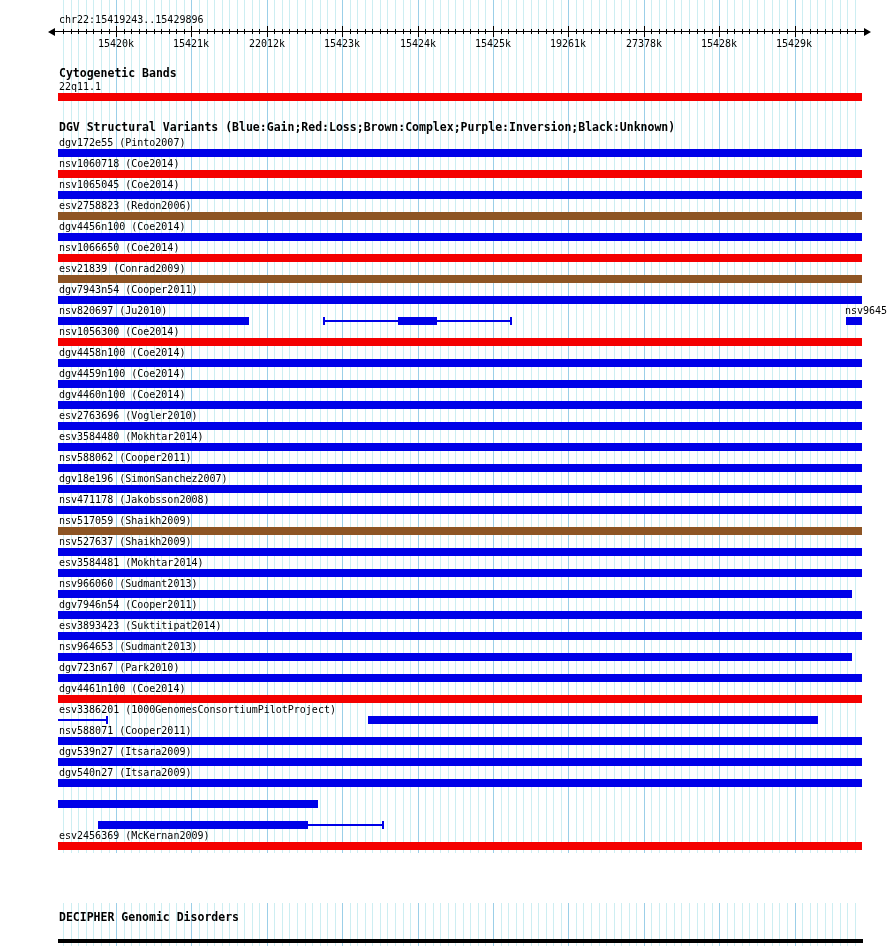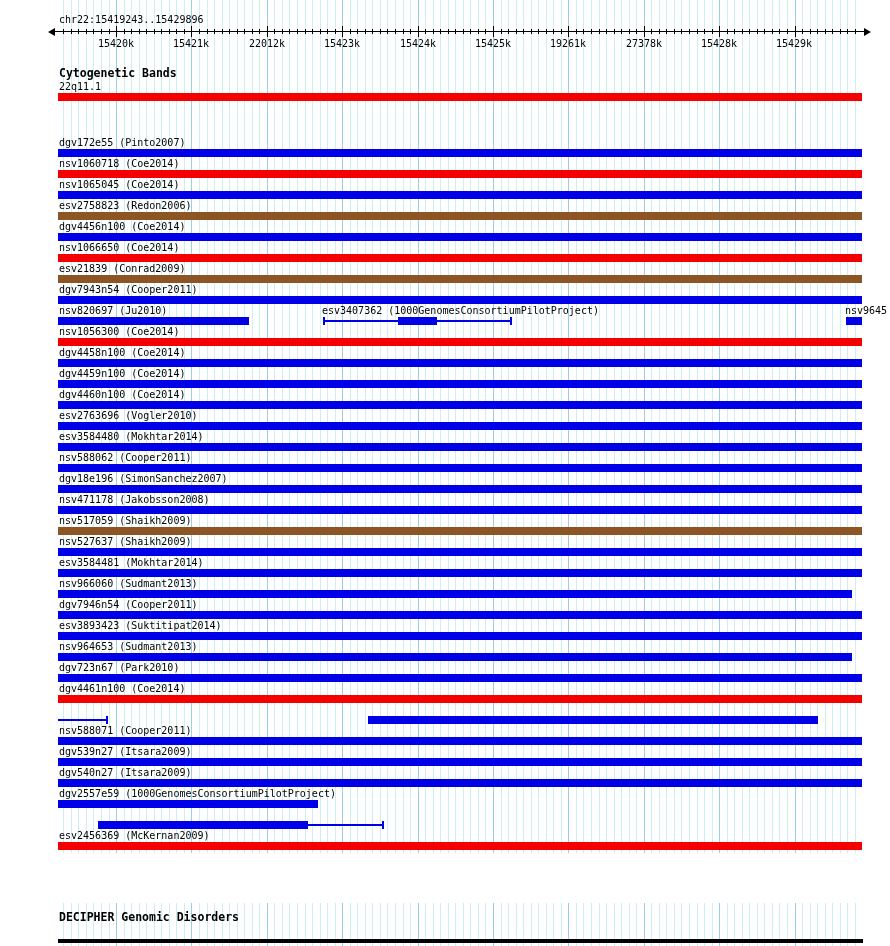--- a/index.html
+++ b/index.html
@@ -360,40 +360,40 @@
       <div style="position: absolute; left: 624px; top: 37px; width: 40px; text-align: center; font: 10px / 13px &quot;DejaVu Sans Mono&quot;, monospace; z-index: 3;">27378k</div>
       <div style="position: absolute; left: 699px; top: 37px; width: 40px; text-align: center; font: 10px / 13px &quot;DejaVu Sans Mono&quot;, monospace; z-index: 3;">15428k</div>
       <div style="position: absolute; left: 774px; top: 37px; width: 40px; text-align: center; font: 10px / 13px &quot;DejaVu Sans Mono&quot;, monospace; z-index: 3;">15429k</div>
     </div>
   <div class="lbl" id="region-label">chr22:15419243..15429896</div>
 
   <div class="hdr" id="cyto-hdr">Cytogenetic Bands</div>
   <div class="lbl" id="cyto-band-label">22q11.1</div>
   <div id="cyto-bar" style="background: rgb(244, 0, 0);"></div>
 
+  <div class="hdr" id="dgv-hdr">DGV Structural Variants (Blue:Gain;Red:Loss;Brown:Complex;Purple:Inversion;Black:Unknown)</div>
   <div id="dgv-rows">
       <div style="position: absolute; left: 59px; top: 136px; font: 10px / 13px &quot;DejaVu Sans Mono&quot;, monospace; white-space: nowrap; z-index: 3;">dgv172e55 (Pinto2007)</div>
       <div style="position: absolute; left: 58px; top: 149px; width: 804px; height: 8px; background: rgb(0, 0, 232);"></div>
       <div style="position: absolute; left: 59px; top: 157px; font: 10px / 13px &quot;DejaVu Sans Mono&quot;, monospace; white-space: nowrap; z-index: 3;">nsv1060718 (Coe2014)</div>
       <div style="position: absolute; left: 58px; top: 170px; width: 804px; height: 8px; background: rgb(244, 0, 0);"></div>
       <div style="position: absolute; left: 59px; top: 178px; font: 10px / 13px &quot;DejaVu Sans Mono&quot;, monospace; white-space: nowrap; z-index: 3;">nsv1065045 (Coe2014)</div>
       <div style="position: absolute; left: 58px; top: 191px; width: 804px; height: 8px; background: rgb(0, 0, 232);"></div>
       <div style="position: absolute; left: 59px; top: 199px; font: 10px / 13px &quot;DejaVu Sans Mono&quot;, monospace; white-space: nowrap; z-index: 3;">esv2758823 (Redon2006)</div>
       <div style="position: absolute; left: 58px; top: 212px; width: 804px; height: 8px; background: rgb(142, 85, 36);"></div>
       <div style="position: absolute; left: 59px; top: 220px; font: 10px / 13px &quot;DejaVu Sans Mono&quot;, monospace; white-space: nowrap; z-index: 3;">dgv4456n100 (Coe2014)</div>
       <div style="position: absolute; left: 58px; top: 233px; width: 804px; height: 8px; background: rgb(0, 0, 232);"></div>
       <div style="position: absolute; left: 59px; top: 241px; font: 10px / 13px &quot;DejaVu Sans Mono&quot;, monospace; white-space: nowrap; z-index: 3;">nsv1066650 (Coe2014)</div>
       <div style="position: absolute; left: 58px; top: 254px; width: 804px; height: 8px; background: rgb(244, 0, 0);"></div>
       <div style="position: absolute; left: 59px; top: 262px; font: 10px / 13px &quot;DejaVu Sans Mono&quot;, monospace; white-space: nowrap; z-index: 3;">esv21839 (Conrad2009)</div>
       <div style="position: absolute; left: 58px; top: 275px; width: 804px; height: 8px; background: rgb(142, 85, 36);"></div>
       <div style="position: absolute; left: 59px; top: 283px; font: 10px / 13px &quot;DejaVu Sans Mono&quot;, monospace; white-space: nowrap; z-index: 3;">dgv7943n54 (Cooper2011)</div>
       <div style="position: absolute; left: 58px; top: 296px; width: 804px; height: 8px; background: rgb(0, 0, 232);"></div>
       <div style="position: absolute; left: 59px; top: 304px; font: 10px / 13px &quot;DejaVu Sans Mono&quot;, monospace; white-space: nowrap; z-index: 3;">nsv820697 (Ju2010)</div>
       <div style="position: absolute; left: 58px; top: 317px; width: 191px; height: 8px; background: rgb(0, 0, 232);"></div>
-      <div style="position: absolute; left: 322px; top: 304px; font: 10px / 13px &quot;DejaVu Sans Mono&quot;, monospace; white-space: nowrap; z-index: 3;">esv3407362 (1000GenomesConsortiumPilotProject)</div>
       <div style="position: absolute; left: 323px; top: 317px; width: 2px; height: 8px; background: rgb(0, 0, 232);"></div>
       <div style="position: absolute; left: 323px; top: 320px; width: 188px; height: 2px; background: rgb(0, 0, 232);"></div>
       <div style="position: absolute; left: 510px; top: 317px; width: 2px; height: 8px; background: rgb(0, 0, 232);"></div>
       <div style="position: absolute; left: 398px; top: 317px; width: 39px; height: 8px; background: rgb(0, 0, 232);"></div>
       <div style="position: absolute; left: 845px; top: 304px; font: 10px / 13px &quot;DejaVu Sans Mono&quot;, monospace; white-space: nowrap; z-index: 3; width: 45px; overflow: hidden;">nsv9645</div>
       <div style="position: absolute; left: 846px; top: 317px; width: 16px; height: 8px; background: rgb(0, 0, 232);"></div>
       <div style="position: absolute; left: 59px; top: 325px; font: 10px / 13px &quot;DejaVu Sans Mono&quot;, monospace; white-space: nowrap; z-index: 3;">nsv1056300 (Coe2014)</div>
       <div style="position: absolute; left: 58px; top: 338px; width: 804px; height: 8px; background: rgb(244, 0, 0);"></div>
       <div style="position: absolute; left: 59px; top: 346px; font: 10px / 13px &quot;DejaVu Sans Mono&quot;, monospace; white-space: nowrap; z-index: 3;">dgv4458n100 (Coe2014)</div>
       <div style="position: absolute; left: 58px; top: 359px; width: 804px; height: 8px; background: rgb(0, 0, 232);"></div>
@@ -422,30 +422,30 @@
       <div style="position: absolute; left: 59px; top: 598px; font: 10px / 13px &quot;DejaVu Sans Mono&quot;, monospace; white-space: nowrap; z-index: 3;">dgv7946n54 (Cooper2011)</div>
       <div style="position: absolute; left: 58px; top: 611px; width: 804px; height: 8px; background: rgb(0, 0, 232);"></div>
       <div style="position: absolute; left: 59px; top: 619px; font: 10px / 13px &quot;DejaVu Sans Mono&quot;, monospace; white-space: nowrap; z-index: 3;">esv3893423 (Suktitipat2014)</div>
       <div style="position: absolute; left: 58px; top: 632px; width: 804px; height: 8px; background: rgb(0, 0, 232);"></div>
       <div style="position: absolute; left: 59px; top: 640px; font: 10px / 13px &quot;DejaVu Sans Mono&quot;, monospace; white-space: nowrap; z-index: 3;">nsv964653 (Sudmant2013)</div>
       <div style="position: absolute; left: 58px; top: 653px; width: 794px; height: 8px; background: rgb(0, 0, 232);"></div>
       <div style="position: absolute; left: 59px; top: 661px; font: 10px / 13px &quot;DejaVu Sans Mono&quot;, monospace; white-space: nowrap; z-index: 3;">dgv723n67 (Park2010)</div>
       <div style="position: absolute; left: 58px; top: 674px; width: 804px; height: 8px; background: rgb(0, 0, 232);"></div>
       <div style="position: absolute; left: 59px; top: 682px; font: 10px / 13px &quot;DejaVu Sans Mono&quot;, monospace; white-space: nowrap; z-index: 3;">dgv4461n100 (Coe2014)</div>
       <div style="position: absolute; left: 58px; top: 695px; width: 804px; height: 8px; background: rgb(244, 0, 0);"></div>
+      <div style="position: absolute; left: 59px; top: 703px; font: 10px / 13px &quot;DejaVu Sans Mono&quot;, monospace; white-space: nowrap; z-index: 3;">esv3386201 (1000GenomesConsortiumPilotProject)</div>
       <div style="position: absolute; left: 58px; top: 719px; width: 49px; height: 2px; background: rgb(0, 0, 232);"></div>
       <div style="position: absolute; left: 106px; top: 716px; width: 2px; height: 8px; background: rgb(0, 0, 232);"></div>
       <div style="position: absolute; left: 368px; top: 716px; width: 450px; height: 8px; background: rgb(0, 0, 232);"></div>
       <div style="position: absolute; left: 59px; top: 724px; font: 10px / 13px &quot;DejaVu Sans Mono&quot;, monospace; white-space: nowrap; z-index: 3;">nsv588071 (Cooper2011)</div>
       <div style="position: absolute; left: 58px; top: 737px; width: 804px; height: 8px; background: rgb(0, 0, 232);"></div>
       <div style="position: absolute; left: 59px; top: 745px; font: 10px / 13px &quot;DejaVu Sans Mono&quot;, monospace; white-space: nowrap; z-index: 3;">dgv539n27 (Itsara2009)</div>
       <div style="position: absolute; left: 58px; top: 758px; width: 804px; height: 8px; background: rgb(0, 0, 232);"></div>
       <div style="position: absolute; left: 59px; top: 766px; font: 10px / 13px &quot;DejaVu Sans Mono&quot;, monospace; white-space: nowrap; z-index: 3;">dgv540n27 (Itsara2009)</div>
       <div style="position: absolute; left: 58px; top: 779px; width: 804px; height: 8px; background: rgb(0, 0, 232);"></div>
-      <div style="position: absolute; left: 59px; top: 787px; font: 10px / 13px &quot;DejaVu Sans Mono&quot;, monospace; white-space: nowrap; z-index: 3;">dgv2557e59 (1000GenomesConsortiumPilotProject)</div>
       <div style="position: absolute; left: 58px; top: 800px; width: 260px; height: 8px; background: rgb(0, 0, 232);"></div>
       <div style="position: absolute; left: 98px; top: 821px; width: 210px; height: 8px; background: rgb(0, 0, 232);"></div>
       <div style="position: absolute; left: 308px; top: 824px; width: 75px; height: 2px; background: rgb(0, 0, 232);"></div>
       <div style="position: absolute; left: 382px; top: 821px; width: 2px; height: 8px; background: rgb(0, 0, 232);"></div>
       <div style="position: absolute; left: 59px; top: 829px; font: 10px / 13px &quot;DejaVu Sans Mono&quot;, monospace; white-space: nowrap; z-index: 3;">esv2456369 (McKernan2009)</div>
       <div style="position: absolute; left: 58px; top: 842px; width: 804px; height: 8px; background: rgb(244, 0, 0);"></div>
     </div>
 
   <div class="hdr" id="decipher-hdr">DECIPHER Genomic Disorders</div>
   <div id="decipher-bar" style="background: rgb(0, 0, 0);"></div>

